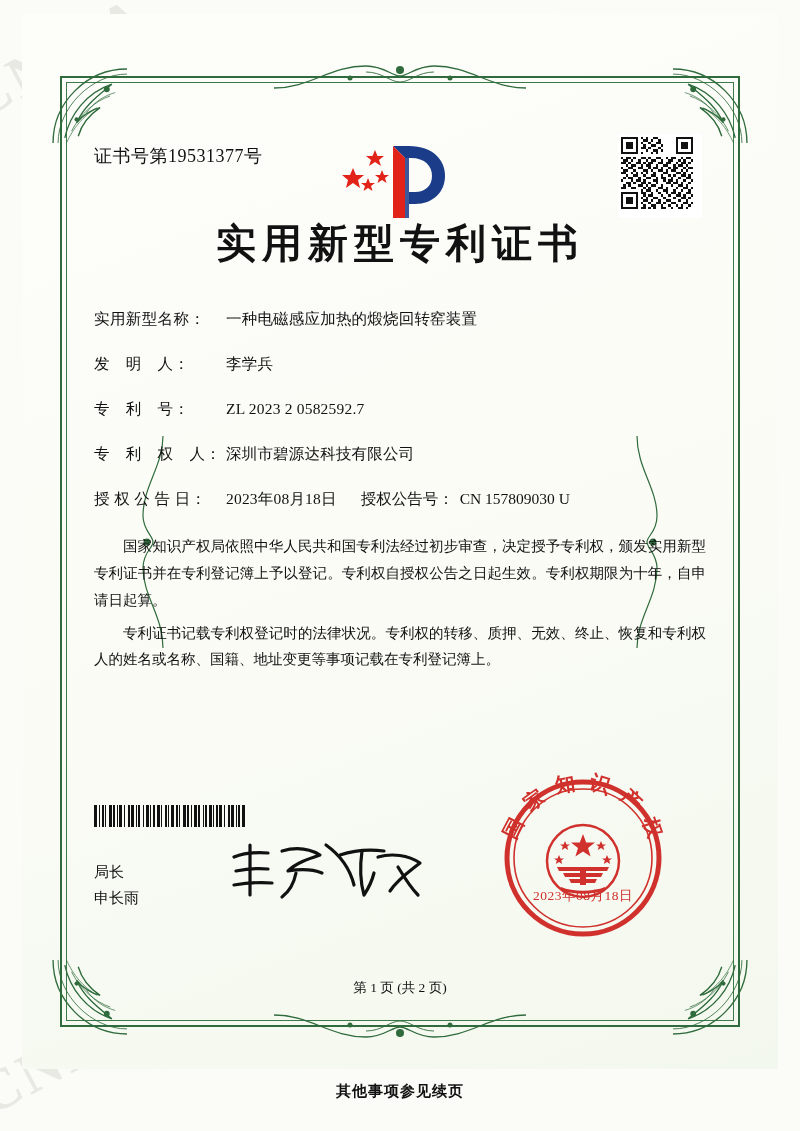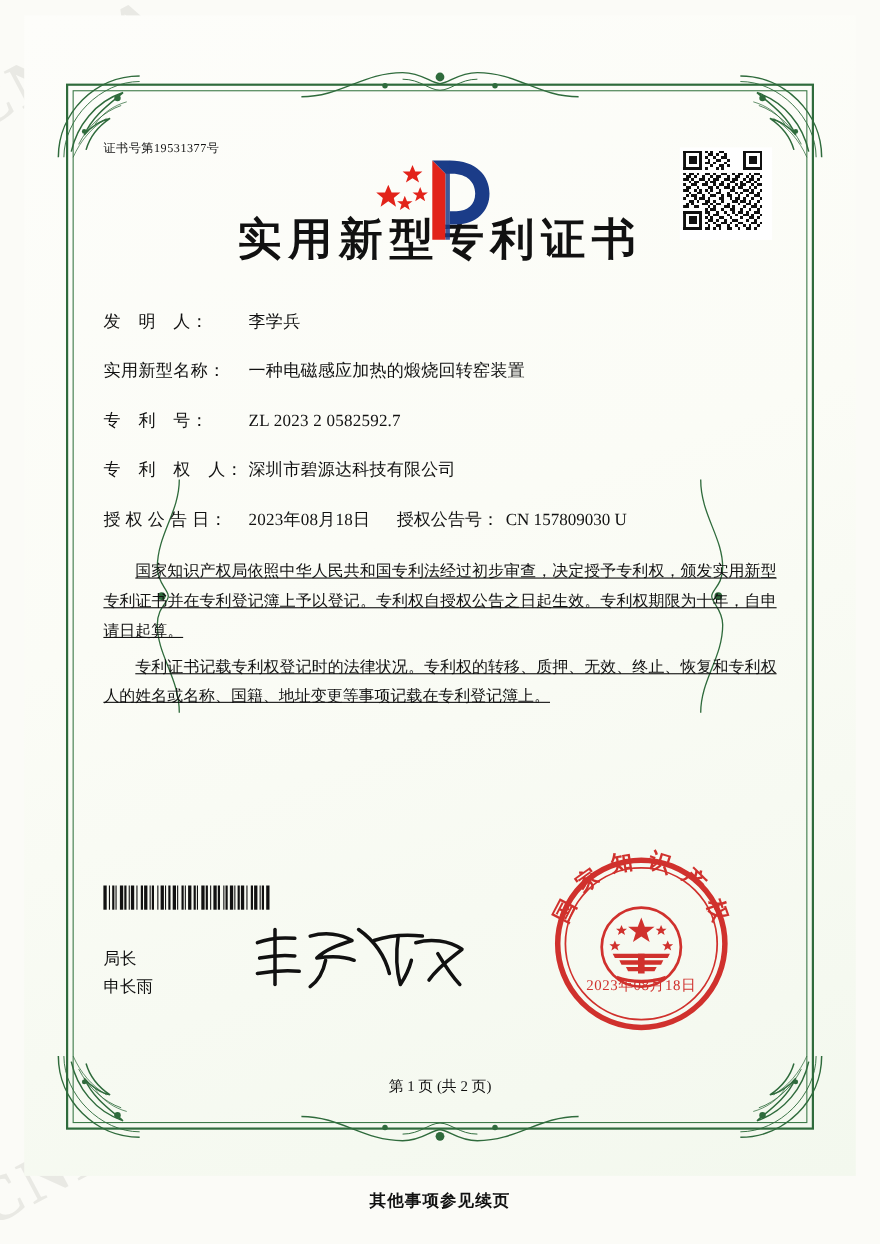--- a/index.html
+++ b/index.html
@@ -87,24 +87,24 @@
   .content {
     position: absolute;
     left: 72px;
     top: 108px;
     right: 72px;
     bottom: 70px;
     z-index: 3;
   }
 
   .cert-no {
-    font-size: 11px;
+    font-size: 18px;
     color: #111;
     letter-spacing: 0.5px;
-    margin-top: 5px;
+    margin-top: 22px;
   }
 
   .logo {
     position: absolute;
     left: 50%;
     top: 12px;
     transform: translateX(-50%);
     width: 130px;
     height: 90px;
   }
@@ -156,21 +156,20 @@
     white-space: pre;
   }
   .field-value2 { margin-left: 6px; }
 
   .paragraphs {
     margin-top: 22px;
     font-size: 14.5px;
     line-height: 1.85;
     color: #111;
     text-align: justify;
-    text-decoration: underline;
   }
   .paragraphs p {
     margin: 0 0 6px 0;
     text-indent: 2em;
   }
 
   
   .barcode {
     position: absolute;
     left: 0;
@@ -576,27 +575,27 @@
             <rect x="26" y="28" width="1" height="1"></rect>
         </g>
       </svg>
     </div>
 
     <div class="title">实用新型专利证书</div>
 
     <div class="fields">
 
       <div class="field-row">
+        <div class="field-label">实用新型名称：</div>
+        <div class="field-value">一种电磁感应加热的煅烧回转窑装置</div>
+      </div>
+
+      <div class="field-row">
         <div class="field-label">发　明　人：</div>
         <div class="field-value">李学兵</div>
-      </div>
-
-      <div class="field-row">
-        <div class="field-label">实用新型名称：</div>
-        <div class="field-value">一种电磁感应加热的煅烧回转窑装置</div>
       </div>
 
       <div class="field-row">
         <div class="field-label">专　利　号：</div>
         <div class="field-value">ZL 2023 2 0582592.7</div>
       </div>
 
 
       <div class="field-row">
         <div class="field-label">专　利　权　人：</div>

